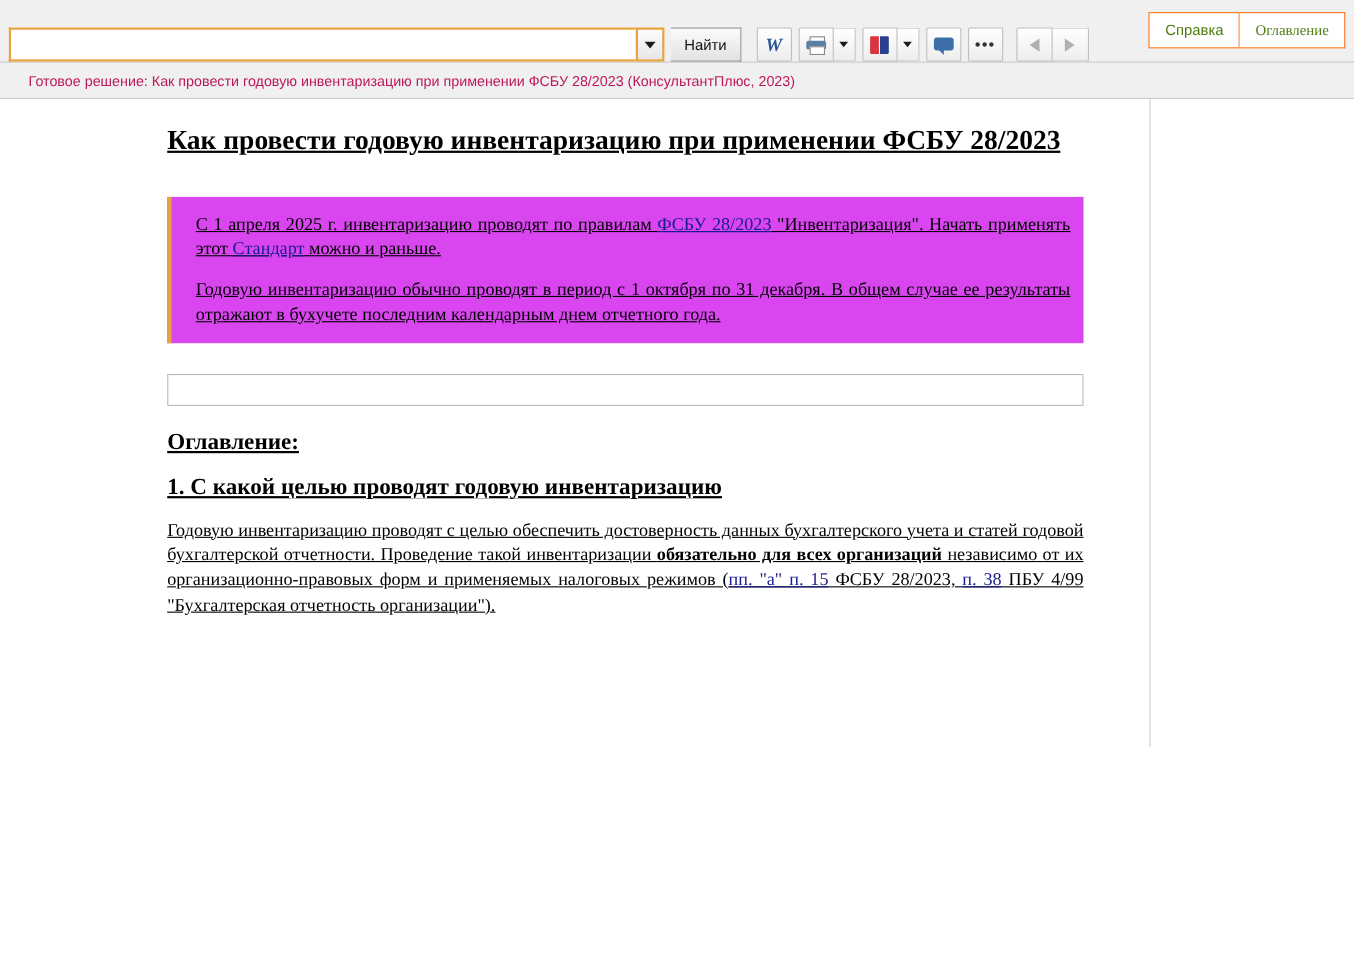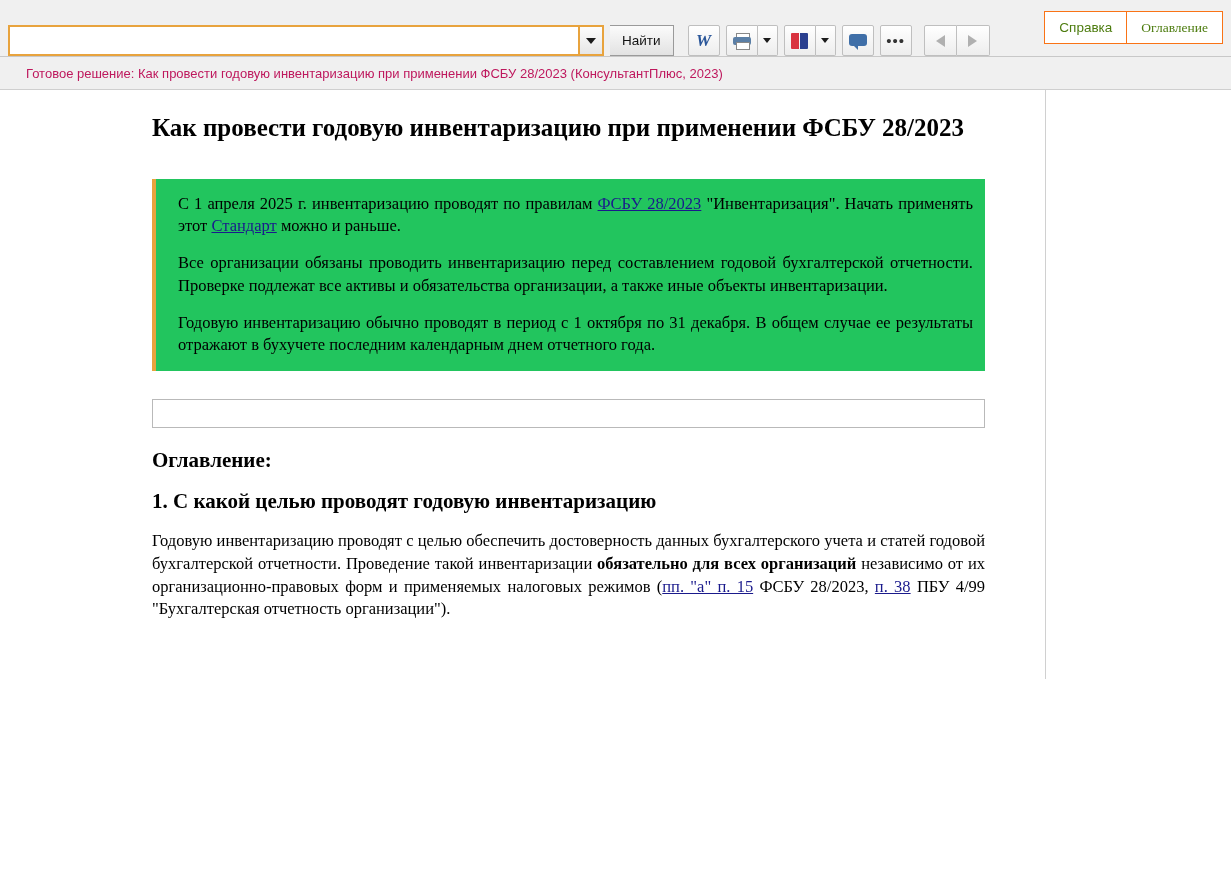--- a/index.html
+++ b/index.html
@@ -220,20 +220,21 @@
     font-size: 13px;
     color: #be185d;
   }
 
   
   .doc-wrap {
     position: relative;
     height: 589px;
     overflow: hidden;
     background: #ffffff;
+    text-decoration: underline;
   }
   .doc {
     box-sizing: border-box;
     width: 1046px;
     height: 792px;
     padding: 22px 60px 0 152px;
     border-right: 1px solid #d0d0d0;
     background: #ffffff;
     font-family: "Liberation Serif", serif;
     color: #000;
@@ -248,21 +249,21 @@
   h1.doc-title {
     font-family: "Liberation Serif", serif;
     font-size: 25px;
     font-weight: bold;
     line-height: 1.3;
     margin: 0 0 34px 0;
     max-width: 830px;
   }
   .callout {
     border-left: 4px solid #e8a33d;
-    background: #22c55e;
+    background: #d946ef;
     padding: 14px 12px 14px 22px;
     margin: 0 0 28px 0;
     max-width: 806px;
   }
   .callout p {
     margin: 0 0 14px 0;
     font-size: 16.5px;
     line-height: 1.38;
     text-align: justify;
   }
@@ -384,21 +385,20 @@
     <span>Готовое решение: Как провести годовую инвентаризацию при применении ФСБУ 28/2023 (КонсультантПлюс, 2023)</span>
   </div>
 
   <div class="doc-wrap">
     <div class="doc">
 
       <h1 class="doc-title">Как провести годовую инвентаризацию при применении ФСБУ 28/2023</h1>
 
       <div class="callout">
         <p><span>С 1 апреля 2025 г. инвентаризацию проводят по правилам </span><a class="doc-link" href="#">ФСБУ 28/2023</a><span> "Инвентаризация". Начать применять этот </span><a class="doc-link" href="#">Стандарт</a><span> можно и раньше.</span></p>
-        <p>Все организации обязаны проводить инвентаризацию перед составлением годовой бухгалтерской отчетности. Проверке подлежат все активы и обязательства организации, а также иные объекты инвентаризации.</p>
         <p>Годовую инвентаризацию обычно проводят в период с 1 октября по 31 декабря. В общем случае ее результаты отражают в бухучете последним календарным днем отчетного года.</p>
       </div>
 
       <div class="empty-box"></div>
 
       <h2 class="toc-head">Оглавление:</h2>
 
 
       <h2 class="sec-head">1. С какой целью проводят годовую инвентаризацию</h2>
 

